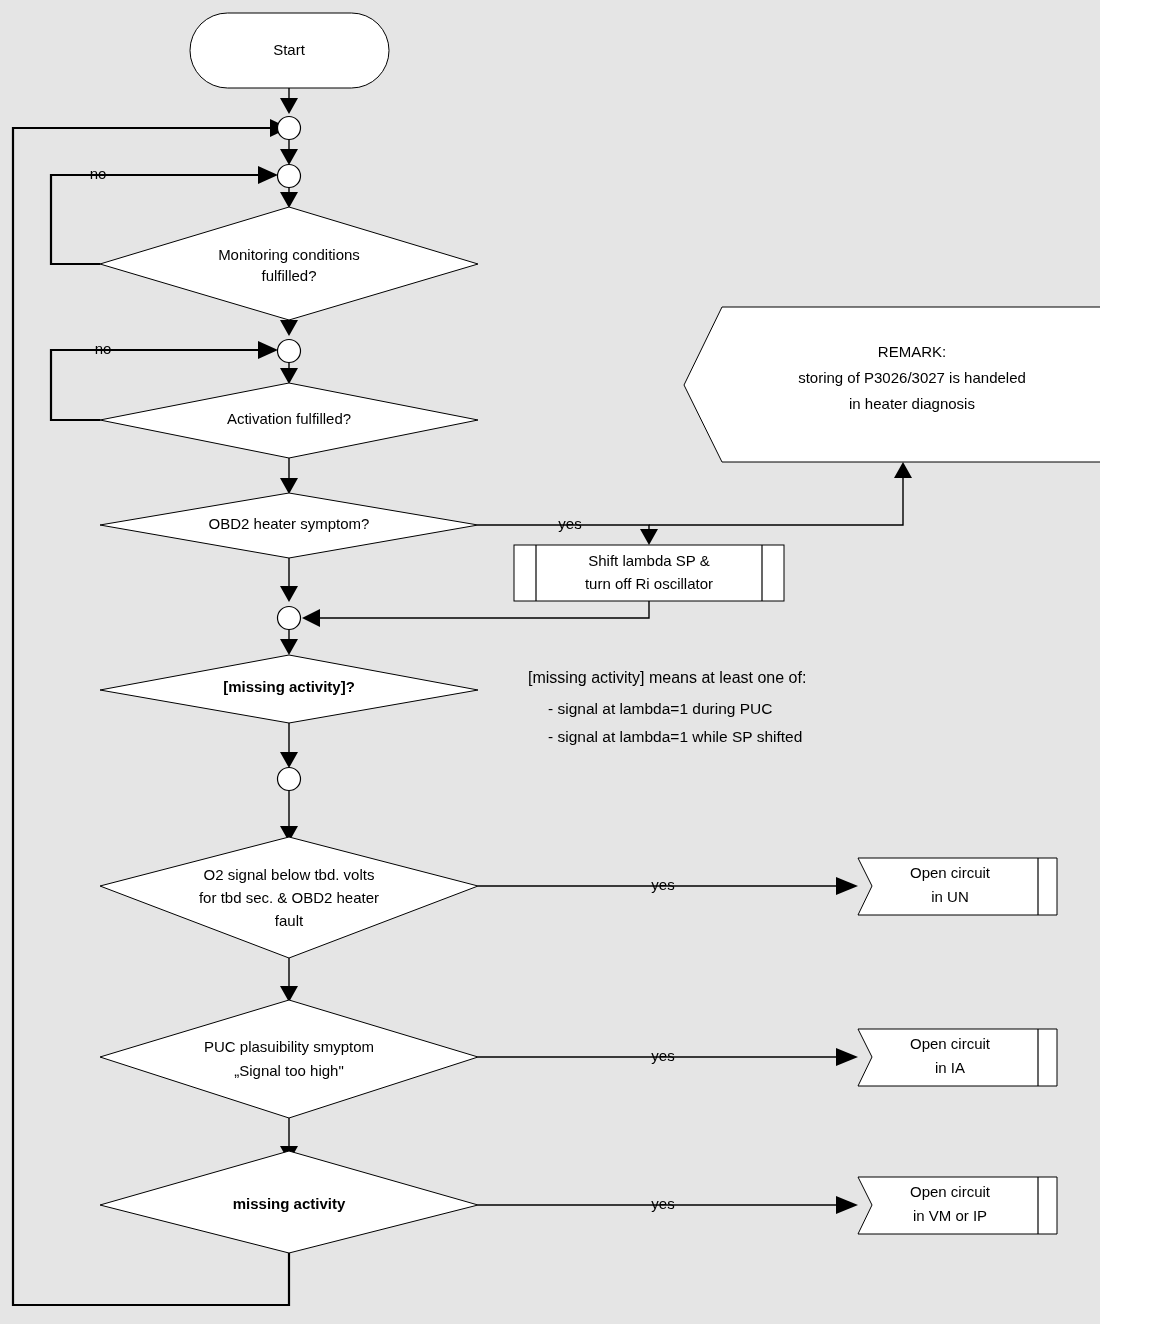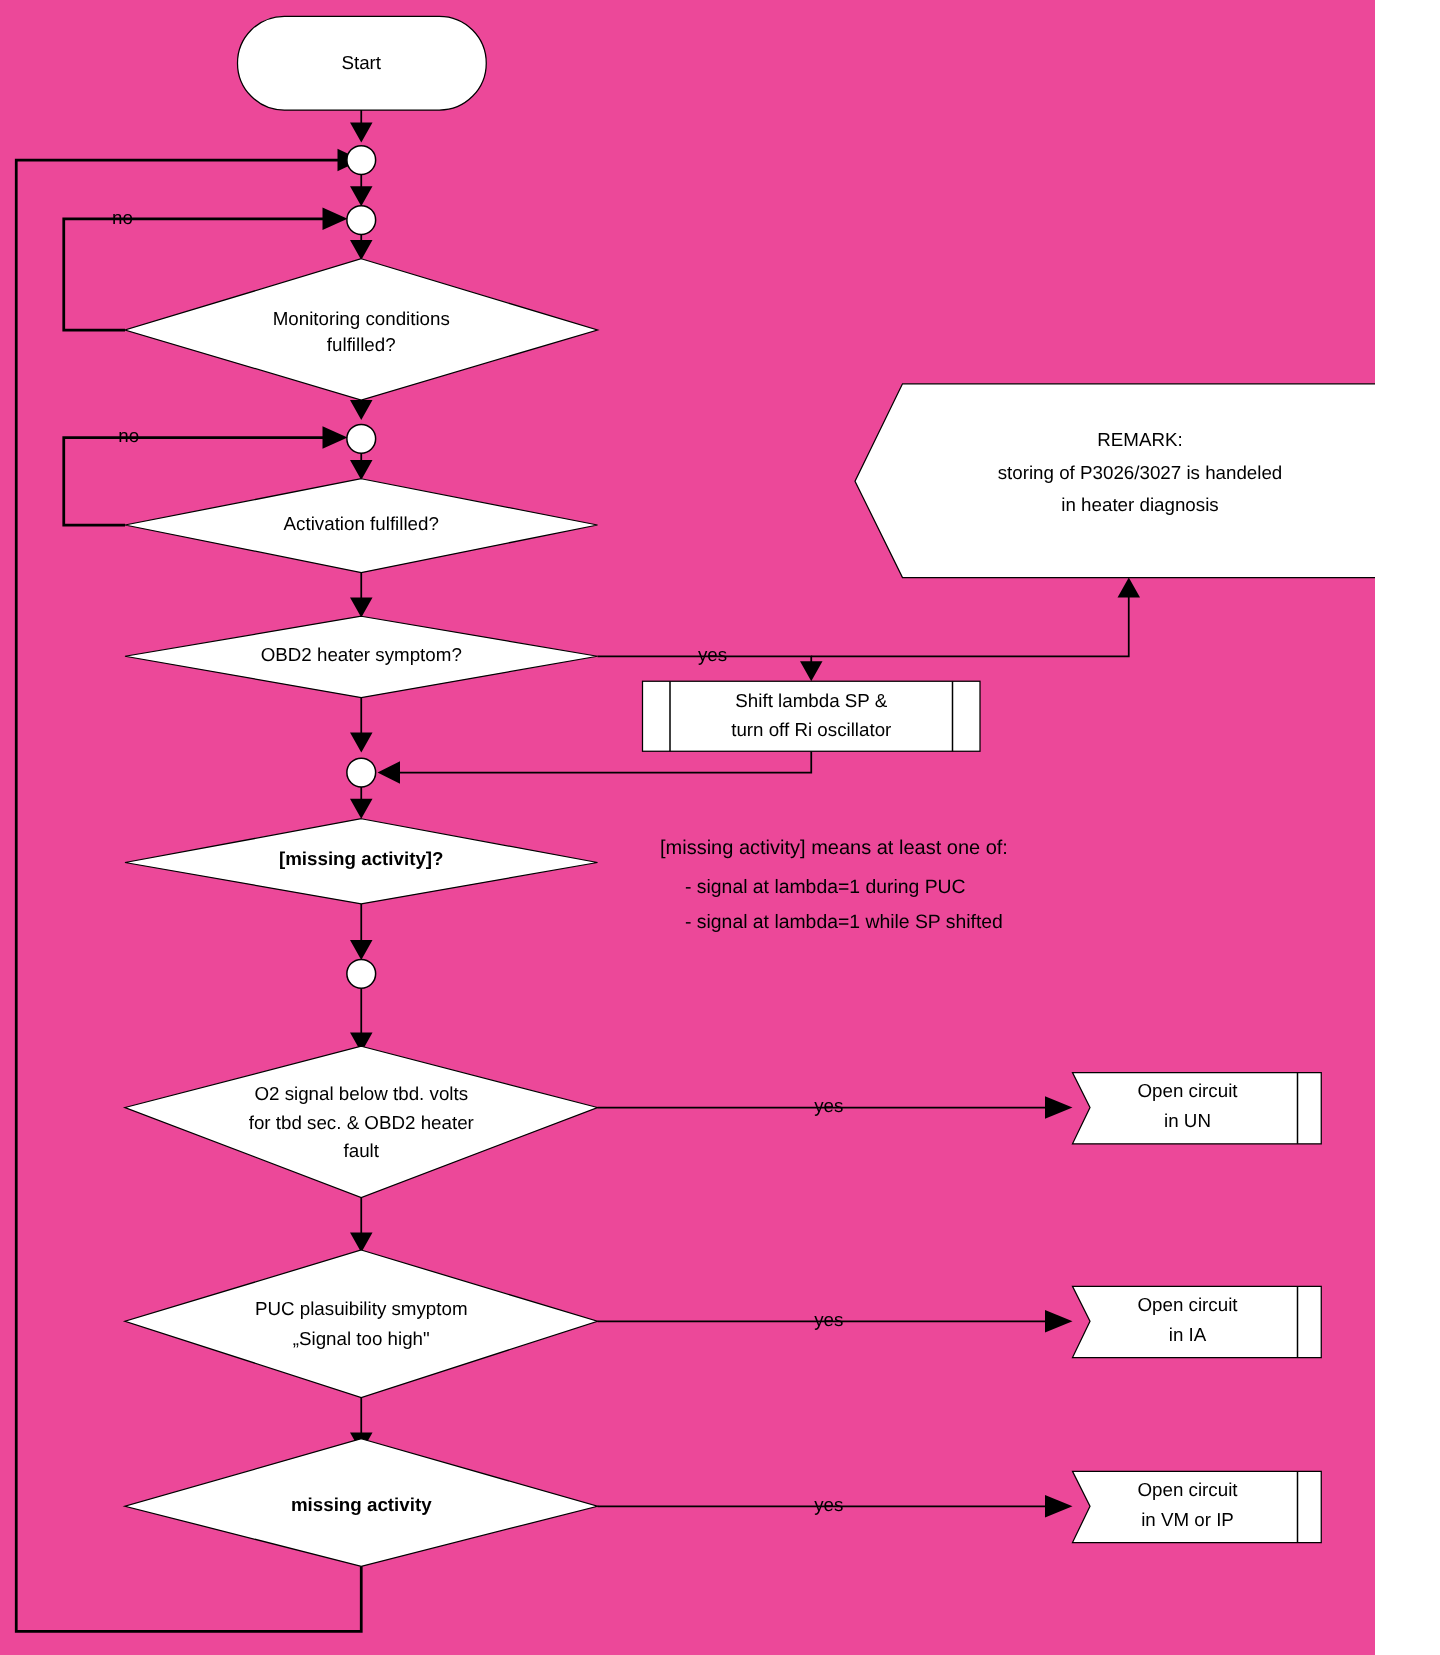--- a/index.html
+++ b/index.html
@@ -7,21 +7,21 @@
     padding: 0;
     background: #ffffff;
   }
   body {
     font-family: "Liberation Sans", sans-serif;
   }
   #canvas {
     position: relative;
     width: 1100px;
     height: 1324px;
-    background: #ec4899;
+    background: #e5e5e5;
     overflow: hidden;
   }
   svg#flow {
     position: absolute;
     left: 0;
     top: 0;
     width: 1152px;
     height: 1324px;
   }
   .shape-outline {

